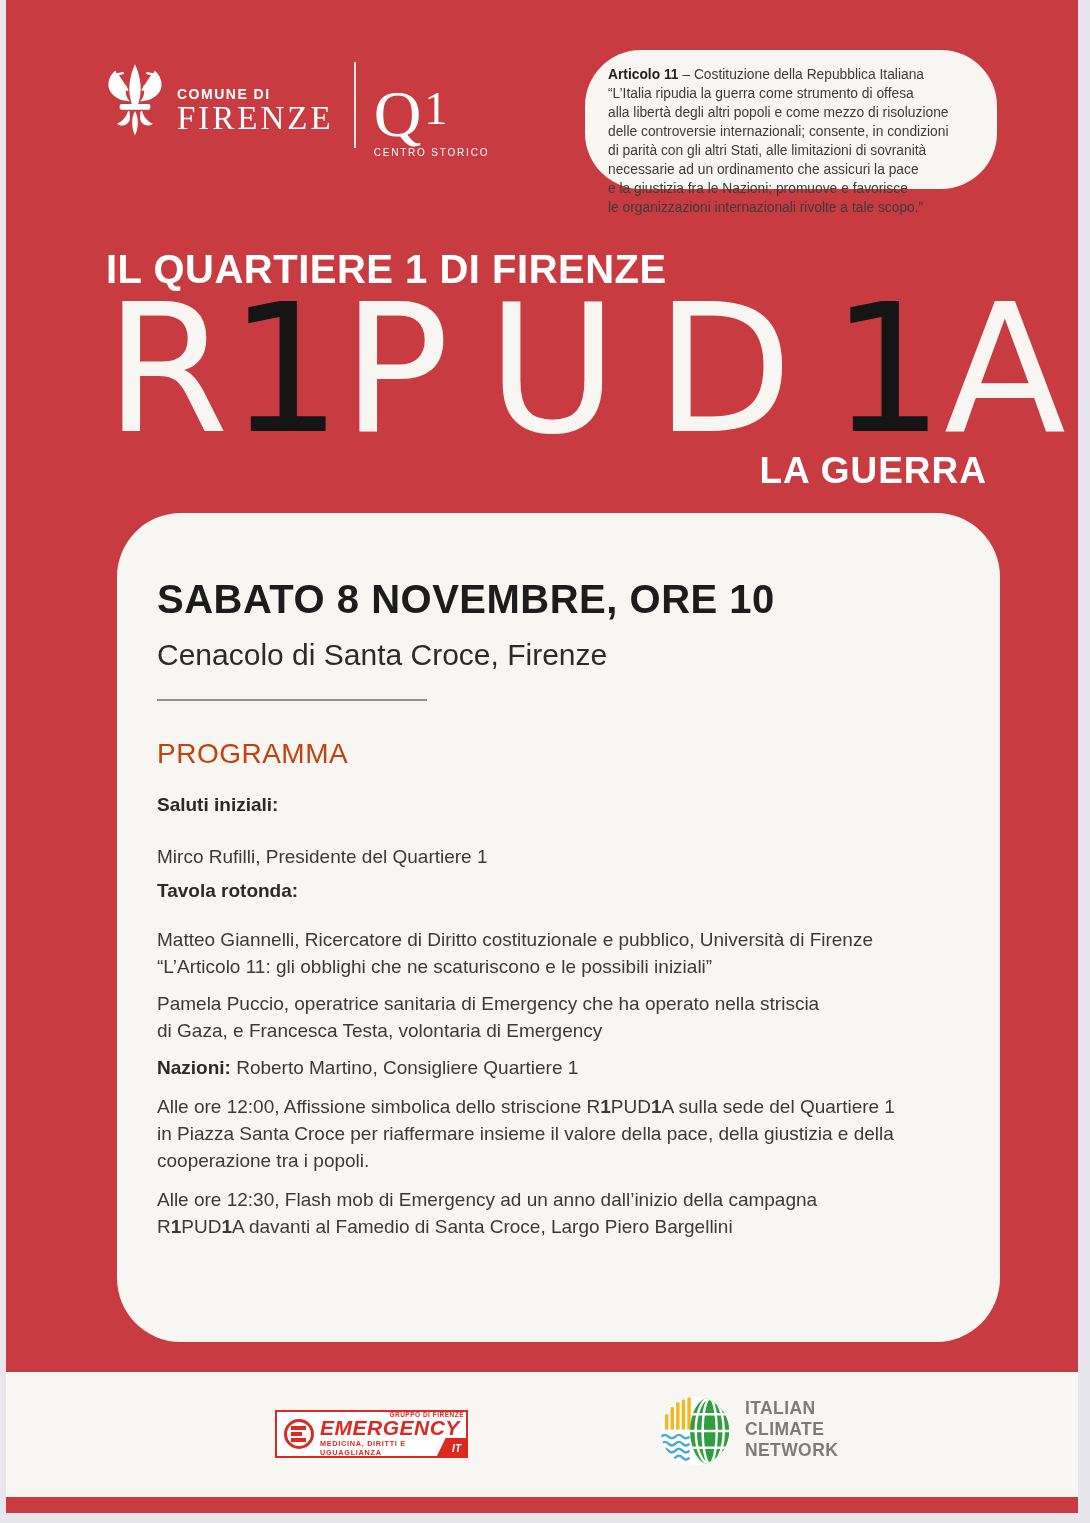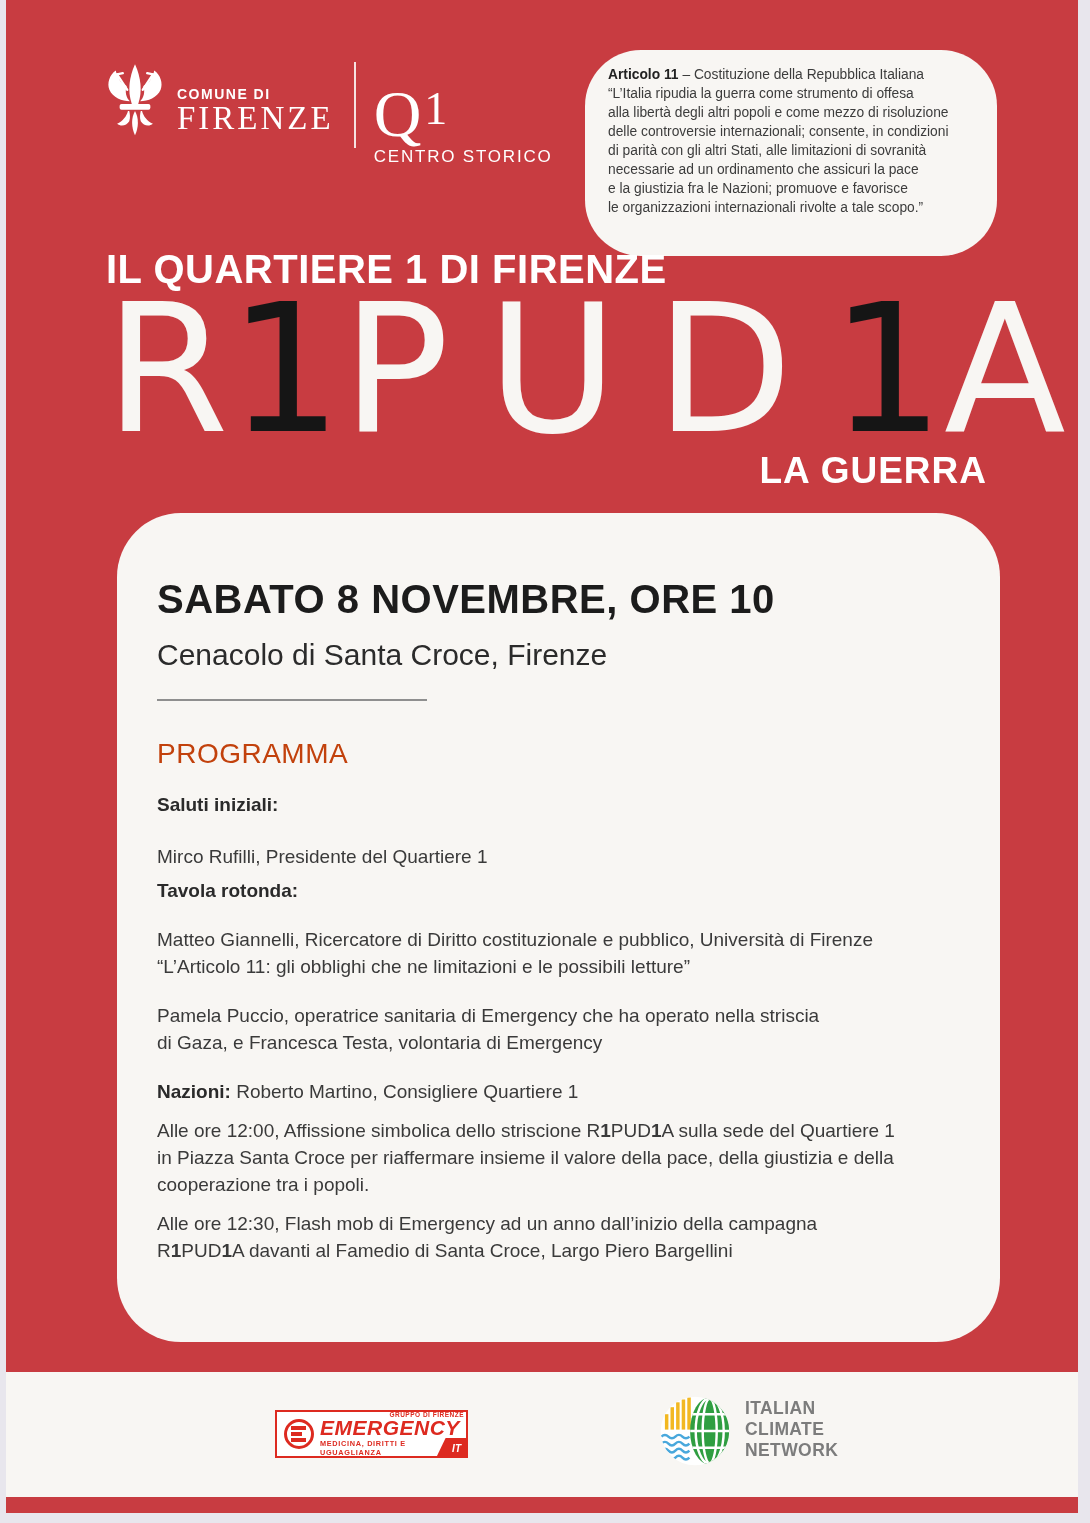--- a/index.html
+++ b/index.html
@@ -9,24 +9,24 @@
   
   .logo-block { position:absolute; left:97px; top:58px; display:flex; align-items:flex-start; color:#fff; }
   .lily { width:64px; height:94px; margin-top:4px; }
   .comune { margin-left:10px; margin-top:28px; }
   .comune-line1 { font-size:14px; letter-spacing:1.5px; font-weight:bold; }
   .comune-line2 { font-family:"Liberation Serif", serif; font-size:33px; letter-spacing:3px; margin-top:-2px; }
   .logo-divider { width:2px; height:86px; background:rgba(255,255,255,.85); margin:4px 18px 0 20px; }
   .q1-block { margin-top:20px; }
   .q1-code { font-family:"Liberation Serif", serif; font-size:66px; line-height:62px; font-weight:400; }
   .q1-one { font-size:46px; vertical-align:12px; margin-left:3px; }
-  .q1-label { font-size:17px; letter-spacing:1.8px; margin-top:2px; }
-
-  
-  .bubble { position:absolute; left:579px; top:50px; width:412px; height:206px; background:#f8f6f3;
+  .q1-label { font-size:10px; letter-spacing:1.8px; margin-top:2px; }
+
+  
+  .bubble { position:absolute; left:579px; top:50px; width:412px; height:139px; background:#f8f6f3;
             border-radius:56px; padding:15px 16px 0 23px; color:#3c3c3c; font-size:13.8px; line-height:19px; }
   .bubble b { color:#222; }
 
   
   .kicker { position:absolute; left:100px; top:247px; color:#fff; font-weight:bold; font-size:40px; letter-spacing:.5px; }
   .title-main { position:absolute; left:99px; top:281px; width:882px; display:flex; justify-content:space-between;
                 font-family:"DejaVu Sans", sans-serif; font-size:178px; line-height:1; color:#f8f6f3; }
   .title-main .dk { color:#151515; }
   .title-sub { position:absolute; right:91px; top:450px; color:#fff; font-weight:bold; font-size:37px; letter-spacing:1px; }
 
@@ -34,21 +34,21 @@
   .card { position:absolute; left:111px; top:513px; width:883px; height:829px; background:#f8f6f3;
           border-radius:64px; padding:64px 44px 0 40px; color:#333; }
   .card-heading { font-size:40px; line-height:44px; font-weight:bold; color:#1c1c1c; letter-spacing:.5px; }
   .card-location { font-size:30px; line-height:34px; margin-top:17px; color:#2b2b2b; }
   .card-divider { width:270px; border-top:2px solid #8f8f8f; margin-top:27px; }
   .program-label { font-size:28px; letter-spacing:.5px; margin-top:37px; color:#c2410c; }
   .pline { font-size:19px; line-height:26px; white-space:nowrap; color:#3a3a3a; }
   .para  { font-size:19px; line-height:27px; white-space:nowrap; color:#3a3a3a; }
   .bold  { font-weight:bold; color:#2a2a2a; }
   .mt22 { margin-top:22px; } .mt26 { margin-top:26px; } .mt8 { margin-top:8px; }
-  .mt12 { margin-top:12px; } .mt10 { margin-top:22px; }
+  .mt12 { margin-top:12px; } .mt10 { margin-top:10px; }
   .bw b { font-weight:bold; }
 
   
   .footer { position:absolute; left:0; top:1372px; width:100%; height:125px; background:#f8f6f3; }
   .strip  { position:absolute; left:0; top:1497px; width:100%; height:16px; background:#c83c41; }
 
   
   .em-box { position:absolute; left:269px; top:38px; width:193px; height:48px; background:#fff;
             border:2.5px solid #dd2a20; display:flex; align-items:center; padding-left:7px; }
   .em-circle { width:30px; height:30px; border:3px solid #dd2a20; border-radius:50%; flex:0 0 auto;
@@ -130,21 +130,21 @@
     <div class="card-location">Cenacolo di Santa Croce, Firenze</div>
     <div class="card-divider"></div>
     <div class="program-label">PROGRAMMA</div>
 
     <div class="pline bold mt22">Saluti iniziali:</div>
     <div class="pline mt26">Mirco Rufilli, Presidente del Quartiere 1</div>
     <div class="pline bold mt8">Tavola rotonda:</div>
 
     <div class="mt22">
       <div class="para">Matteo Giannelli, Ricercatore di Diritto costituzionale e pubblico, Università di Firenze</div>
-      <div class="para">“L’Articolo 11: gli obblighi che ne limitazioni e le possibili letture”</div>
+      <div class="para">“L’Articolo 11: gli obblighi che ne scaturiscono e le possibili iniziali”</div>
     </div>
     <div class="mt10">
       <div class="para">Pamela Puccio, operatrice sanitaria di Emergency che ha operato nella striscia</div>
       <div class="para">di Gaza, e Francesca Testa, volontaria di Emergency</div>
     </div>
 
     <div class="para mt10">
       <span class="bold">Nazioni:</span><span> Roberto Martino, Consigliere Quartiere 1</span>
     </div>
 

